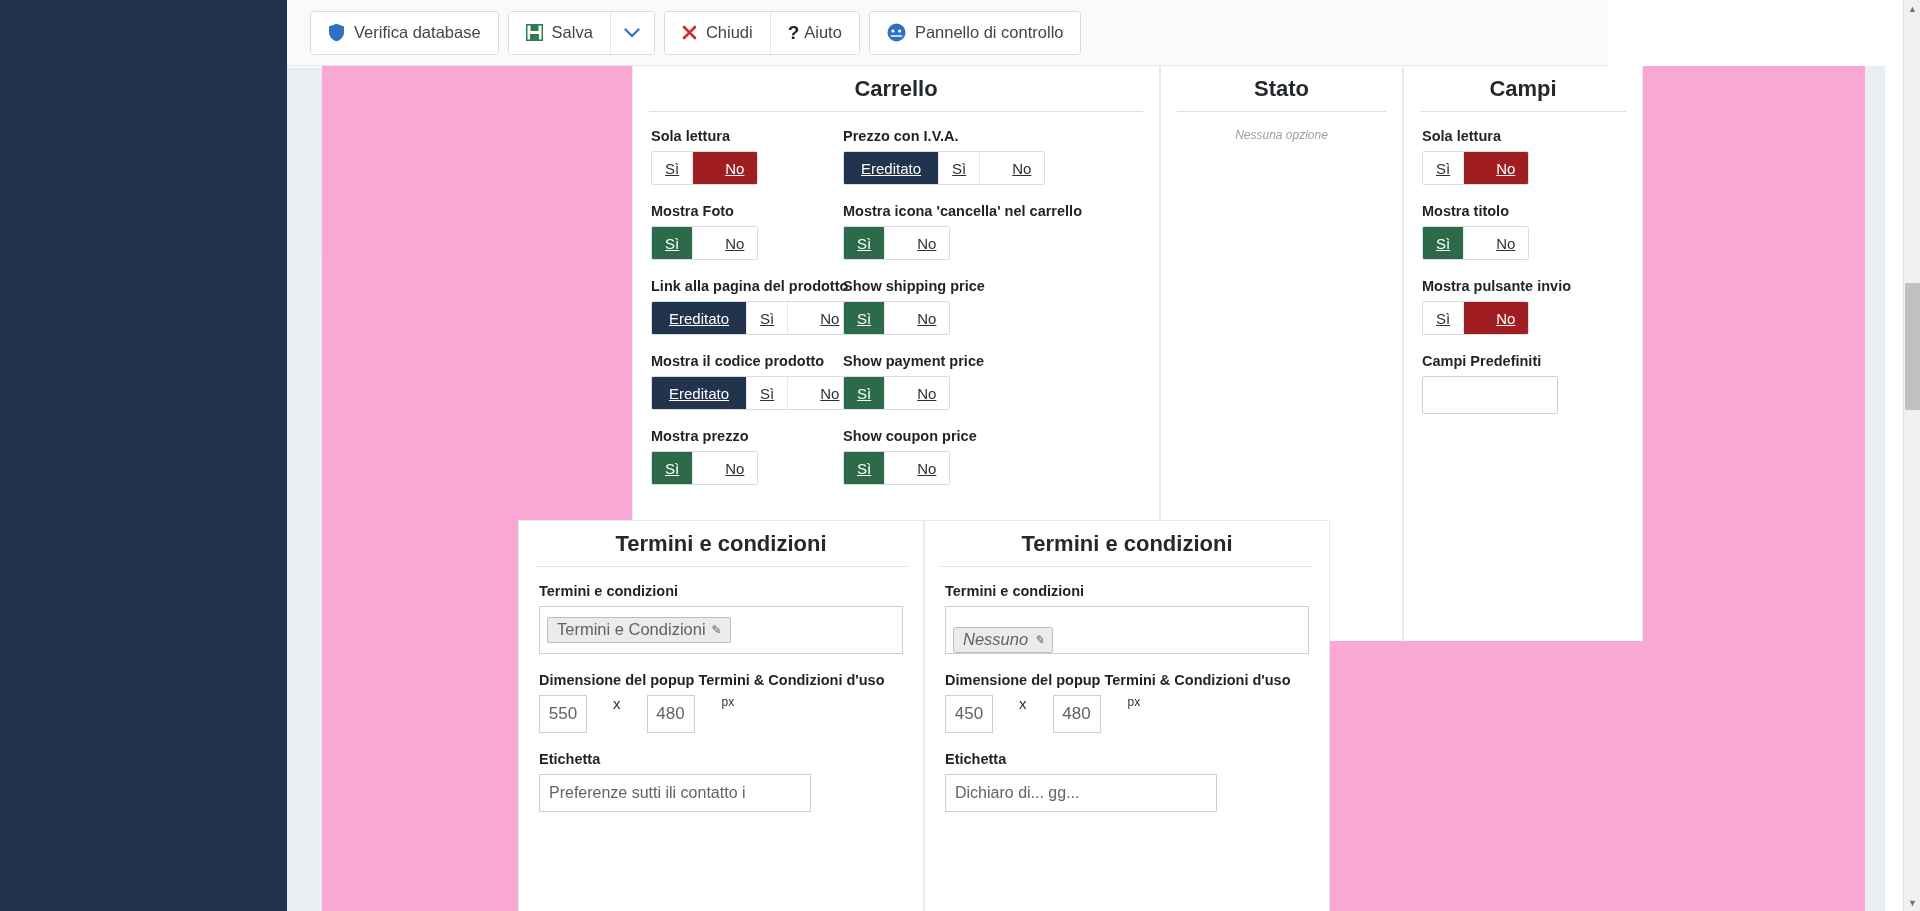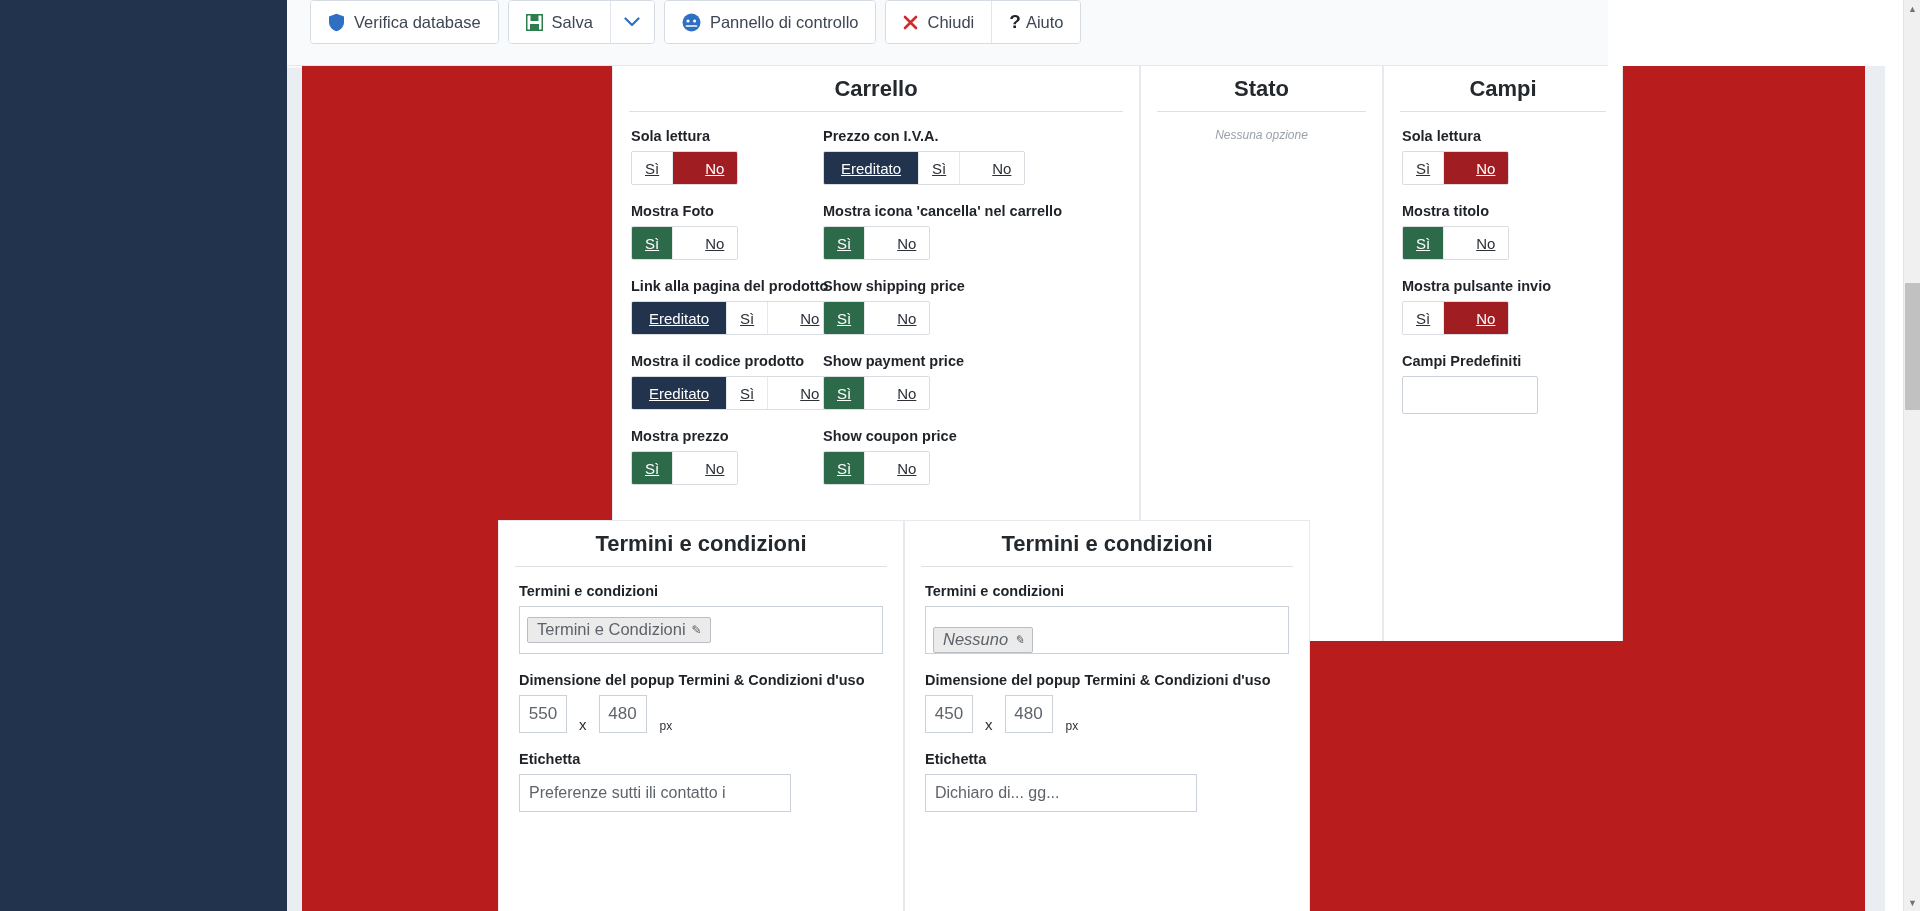--- a/index.html
+++ b/index.html
@@ -27,21 +27,21 @@
     position: absolute; left: 287px; top: 0;
     width: 35px; height: 68px;
     background: #f7f9fb;
   }
 
   
   .toolbar {
     position: absolute; left: 287px; top: 0;
     width: 1321px; height: 66px;
     background: #f8fafc;
-    display: flex; 
+    display: flex; align-items: center;
     padding-left: 23px;
     border-bottom: 1px solid #e3e8ee;
   }
   .tb-group {
     display: flex; align-items: stretch;
     border: 1px solid #d5dbe3;
     border-radius: 4px;
     background: #ffffff;
     height: 44px;
     margin-right: 9px;
@@ -97,23 +97,23 @@
   .circle-up {
     width: 22px; height: 22px; border-radius: 50%;
     background: #2f6fc4;
     display: flex; align-items: center; justify-content: center;
     cursor: pointer;
   }
 
   
   .content {
     position: absolute;
-    left: 302px; top: 66px;
+    left: 322px; top: 66px;
     width: 1578px; height: 845px;
-    background: #b91c1c;
+    background: #f9a8d4;
   }
   .panel-row-top {
     position: absolute; left: 310px; top: 0;
     width: 1268px; height: 575px;
     display: flex;
   }
   .panel {
     background: #ffffff;
     border-left: 1px solid #e6e9ed;
     border-right: 1px solid #e6e9ed;
@@ -215,21 +215,21 @@
     border: 1px solid #b9bec4;
     color: #5d636a;
     font-size: 16.5px;
     padding: 2px 8px 3px 9px;
     border-radius: 2px;
     cursor: pointer;
   }
   .chip.italic { font-style: italic; margin-top: 20px; }
   .pencil { font-size: 12px; color: #555b62; }
 
-  .dim-row { display: flex; align-items: flex-end; gap: 2px; margin-bottom: 18px; }
+  .dim-row { display: flex; align-items: flex-start; gap: 16px; margin-bottom: 18px; }
   .dim-input {
     width: 48px; height: 38px;
     border: 1px solid #cbd1d8;
     display: flex; align-items: center; justify-content: center;
     font-size: 17px; color: #5e646b; background: #fff;
     cursor: text;
   }
   .dim-x { padding: 0 10px; font-size: 15px; color: #2c3138; }
   .dim-px { padding-left: 11px; font-size: 12px; color: #2c3138; }
   .etichetta-input {
@@ -311,45 +311,45 @@
           <svg width="16" height="10" viewBox="0 0 16 10">
               <path d="M1.5 1.5 L8 8 L14.5 1.5" fill="none" stroke="#2f6fc4" stroke-width="2.2" stroke-linecap="round" stroke-linejoin="round"></path>
             </svg>
         </span>
       </div>
     </div>
 
     <div class="tb-group">
       <button class="tb-btn">
         <span class="tb-icon">
-          <svg width="19" height="19" viewBox="0 0 19 19">
-            <circle cx="9.5" cy="9.5" r="9" fill="#2f6fc4"></circle>
-            <circle cx="6" cy="8" r="1.6" fill="#ffffff"></circle>
-            <circle cx="12.6" cy="8" r="1.6" fill="#ffffff"></circle>
-            <path d="M4.5 13 h10" stroke="#ffffff" stroke-width="1.7" stroke-linecap="round"></path>
-          </svg>
-        </span>
-        <span>Pannello di controllo</span>
-      </button>
-    </div>
-
-    <div class="tb-group">
-      <button class="tb-btn">
-        <span class="tb-icon">
           <svg width="15" height="15" viewBox="0 0 15 15">
               <path d="M2 2 L13 13 M13 2 L2 13" stroke="#d4282c" stroke-width="2.6" stroke-linecap="round"></path>
             </svg>
         </span>
         <span>Chiudi</span>
       </button>
       <button class="tb-btn" style="gap:5px;">
         <span class="tb-icon" style="font-weight:bold;font-size:19px;color:#1f2328;">?</span>
         <span>Aiuto</span>
       </button>
     </div>
+
+    <div class="tb-group">
+      <button class="tb-btn">
+        <span class="tb-icon">
+          <svg width="19" height="19" viewBox="0 0 19 19">
+            <circle cx="9.5" cy="9.5" r="9" fill="#2f6fc4"></circle>
+            <circle cx="6" cy="8" r="1.6" fill="#ffffff"></circle>
+            <circle cx="12.6" cy="8" r="1.6" fill="#ffffff"></circle>
+            <path d="M4.5 13 h10" stroke="#ffffff" stroke-width="1.7" stroke-linecap="round"></path>
+          </svg>
+        </span>
+        <span>Pannello di controllo</span>
+      </button>
+    </div>
   </div>
 
   <div class="nav-card">
     <div class="nav-item">
       <span>Verifica flusso di lavoro</span>
       <span class="nav-chev">›</span>
     </div>
     <div class="nav-item">
       <span>Checkout</span>
       <span class="nav-chev">›</span>

